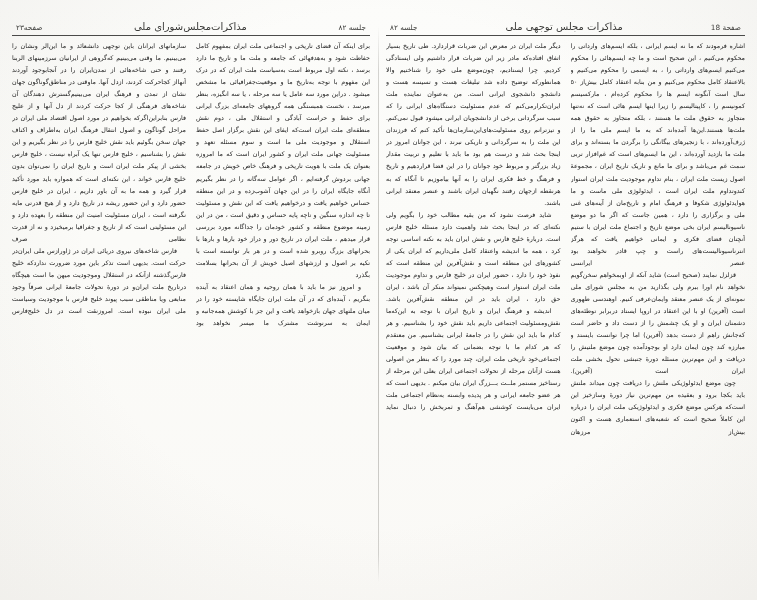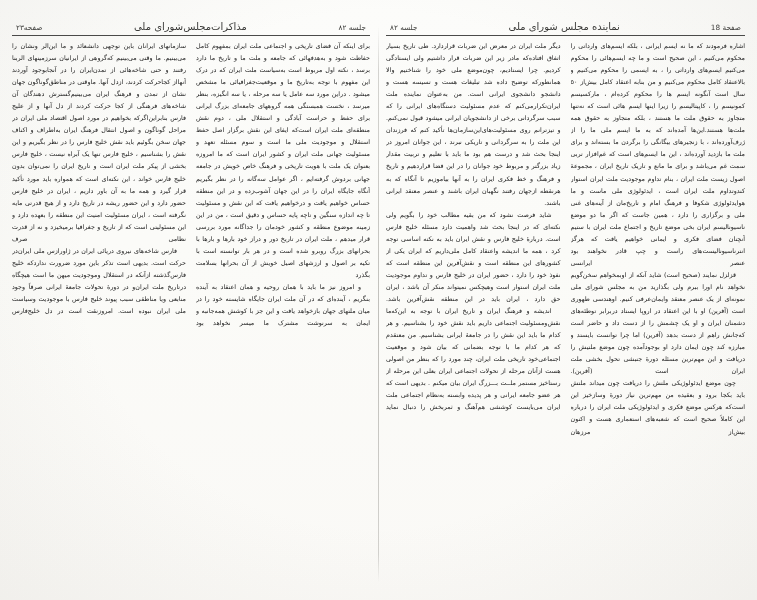--- a/index.html
+++ b/index.html
@@ -97,21 +97,21 @@
 </head>
 <body>
 
 <div class="scan-surface"></div>
 
 <div class="spread">
 
   <div class="page page-right">
     <div class="runhead">
       <span class="rh-item">صفحة 18</span>
-      <span class="rh-item rh-center">نماینده مجلس شورای ملی</span>
+      <span class="rh-item rh-center">مذاکرات مجلس توجهی ملی</span>
       <span class="rh-item">جلسه ۸۲</span>
     </div>
     <div class="rule"></div>
 
     <div class="cols">
       <div class="col">
         <p>اشاره فرمودند که ما نه ایسم ایرانی ، بلکه ایسم‌های وارداتی را محکوم می‌کنیم ، این صحیح است و ما چه ایسم‌هائی را محکوم می‌کنیم ایسم‌های وارداتی را ، به ایسمی را محکوم می‌کنیم و بالاعتقاد کامل محکوم می‌کنیم و من بنابه اعتقاد کامل بیش‌از ۵۰ سال است آنگونه ایسم ها را محکوم کرده‌ام ، مارکسیسم کمونیسم را ، کاپیتالیسم را زیرا اینها ایسم هائی است که نه‌تنها متجاوز به حقوق ملت ما هستند ، بلکه متجاوز به حقوق همه ملت‌ها هستند.این‌ها آمده‌اند که به ما ایسم ملی ما را از ژرف‌آورده‌اند ، با زنجیرهای بیگانگی را برگردن ما بسته‌اند و برای ملت ما بازدید آورده‌اند ، این ما ایسم‌های است که غم‌افزار تربی سمت غم می‌باشد و برای ما مانع و تاریک تاریخ ایران ، مجموعهٔ اصول زیست ملت ایران ، بنام تداوم موجودیت ملت ایران استوار کندوتداوم ملت ایران است ، ایدئولوژی ملی ماست و ما هوایدئولوژی شکوفا و فرهنگ امام و تاریخ‌مان از آینه‌های غنی ملی و برگزاری را دارد ، همین جاست که اگر ما دو موضع ناسیونالیسم ایران بخی موضع تاریخ و اجتماع ملت ایران با ستیم آنچنان فضای فکری و ایمانی خواهیم یافت که هرگز انترناسیونالیست‌های راست و چپ قادر نخواهند بود</p>
         <p class="sep-dots">عنصر ایرانسی</p>
         <p class="indent">قزلزل نمایند (صحیح است) شاید آنکه از اوبمخواهم سخن‌گویم نخواهد نام اورا ببرم ولی بگذارید من به مجلس شورای ملی نمونه‌ای از یک عنصر معتقد وایمان‌عرفی کنیم. اوهندسی طهوری است (آفرین) او با این اعتقاد در اروپا ایستاد دربرابر توطئه‌های دشمنان ایران و او یک چشمش را از دست داد و حاضر است که‌جانش راهم از دست بدهد (آفرین) اما چرا توانست بایستد و مبارزه کند چون ایمان دارد او بوجودآمده چون موضع ملتیش را دریافت و این مهم‌ترین مسئله دورهٔ جنبشی تحول بخشی ملت ایران است (آفرین).</p>
         <p class="indent">چون موضع ایدئولوژیکی ملتش را دریافت چون میداند ملتش باید بکجا برود و بعقیده من مهم‌ترین نیاز دورهٔ وسازخیز این است‌که هرکس موضع فکری و ایدئولوژیکی ملت ایران را درباره این کاملاً صحیح است که شعبه‌های استعماری هست و اکنون بیش‌از مرزهان</p>

